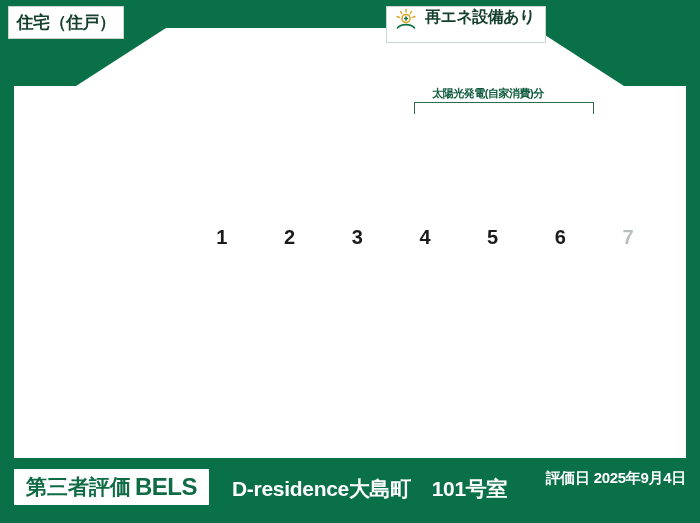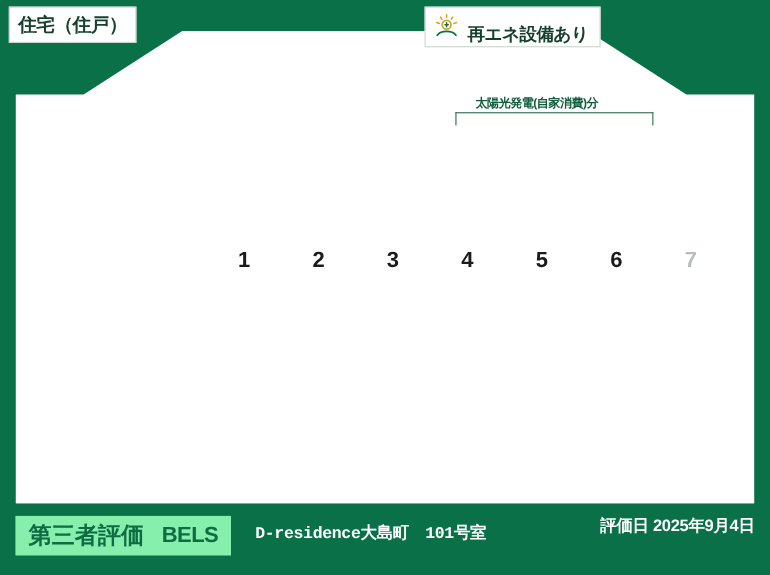--- a/index.html
+++ b/index.html
@@ -24,21 +24,21 @@
     display: flex; align-items: center; justify-content: center;
     font-size: 17px; font-weight: bold; color: #16402e;
     letter-spacing: -0.5px;
     z-index: 5;
   }
   .renew-tag {
     position: absolute; right: 10px; top: 6px;
     height: 37px; padding: 0 10px 0 6px;
     background: #ffffff;
     border: 1px solid #c9d6cd;
-    display: flex; align-items: flex-end; gap: 6px;
+    display: flex; align-items: flex-start; gap: 6px;
     z-index: 5;
   }
   .renew-tag .txt {
     font-size: 16px; font-weight: bold; color: #16402e; letter-spacing: -0.5px;
   }
 
   .title-wrap {
     position: absolute; left: 0; top: 36px; width: 700px; height: 66px;
     text-align: center;
   }
@@ -197,30 +197,29 @@
     position: absolute; right: -16px; bottom: 1px;
     font-size: 5px; font-weight: bold; color: #3a3a3a; line-height: 6px;
     text-align: left; width: 18px;
   }
 
   
   .footer { position: absolute; left: 0; bottom: 0; width: 700px; height: 62px; }
   .bels-box {
     position: absolute; left: 14px; top: 8px;
     height: 36px; padding: 0 12px;
-    background: #86efac;
-    display: flex; align-items: center; gap: 16px;
+    background: #ffffff;
+    display: flex; align-items: center; gap: 4px;
   }
   .bels-jp { font-size: 21px; font-weight: bold; color: #0f6b44; letter-spacing: 0px; }
-  .bels-en { font-size: 20px; font-weight: bold; color: #0f6b44; letter-spacing: -0.5px; }
+  .bels-en { font-size: 24px; font-weight: bold; color: #0f6b44; letter-spacing: -0.5px; }
   .bldg {
     position: absolute; left: 232px; top: 14px;
-    font-size: 15px; font-weight: bold; color: #ffffff;
+    font-size: 21px; font-weight: bold; color: #ffffff;
     letter-spacing: -0.3px;
-    font-family: Liberation Mono, monospace;
   }
   .eval {
     position: absolute; right: 14px; top: 8px;
     text-align: right;
     margin-left: 44px;
   }
   .eval-date { font-size: 15px; font-weight: bold; color: #ffffff; letter-spacing: -0.3px; }
   .eval-id { font-size: 10px; color: #e6f0ea; margin-top: 2px; letter-spacing: 0px; }
 </style>
 </head>

